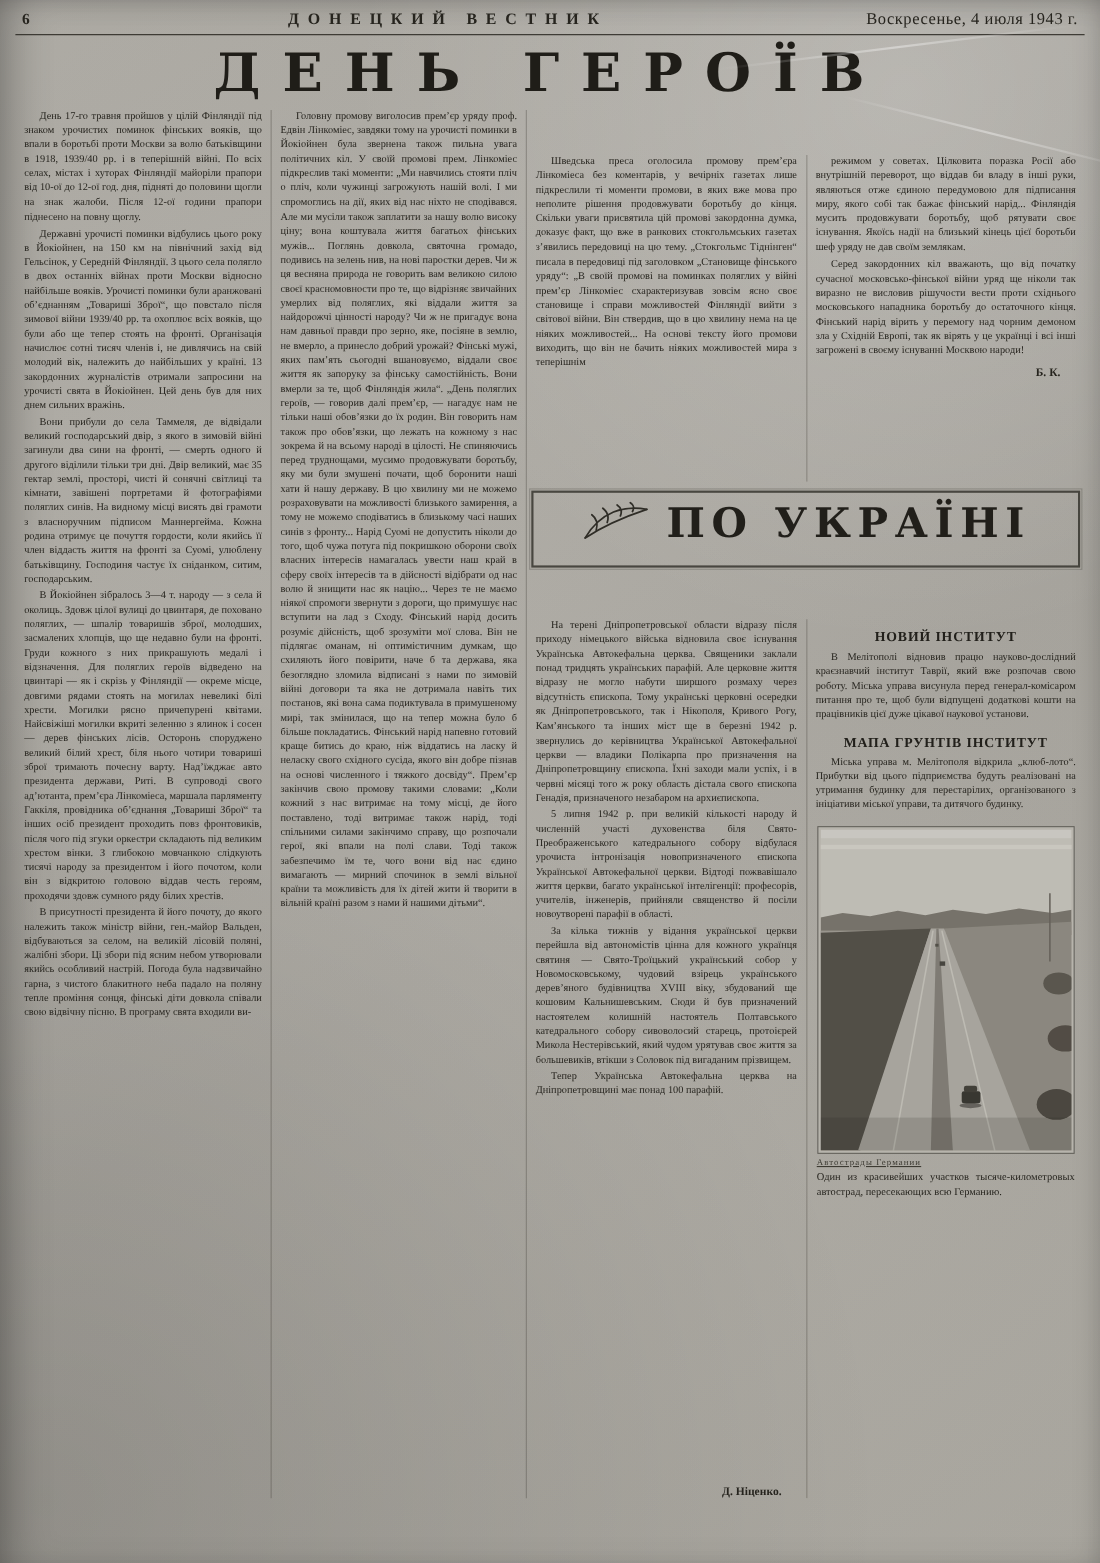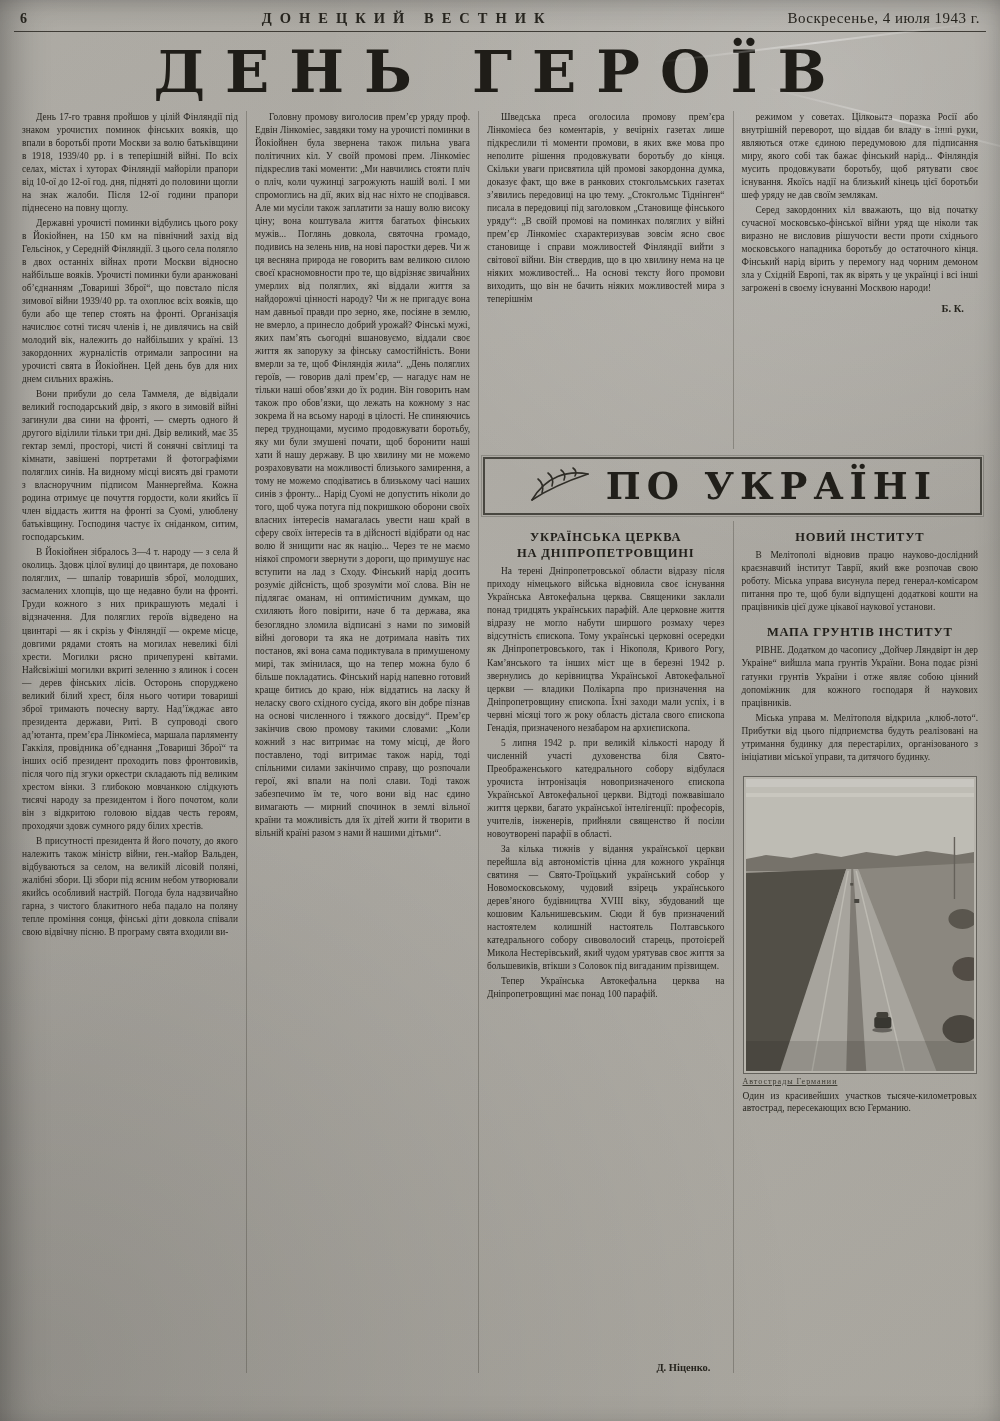--- a/index.html
+++ b/index.html
@@ -30,42 +30,42 @@
     border-bottom:1.5px solid rgba(42,40,34,.85);
     padding:2px 6px 4px;
   }
   .masthead .pagenum { font-weight:bold; font-size:14px; }
   .masthead .mtitle  { font-weight:bold; font-size:14.5px; letter-spacing:8px; }
   .masthead .mdate   { font-size:15px; letter-spacing:.5px; }
 
   .headline {
     margin:10px 0 8px; text-align:center;
     font-family:"DejaVu Serif","Liberation Serif",serif;
-    font-size:58px; font-weight:bold; letter-spacing:20px;
+    font-size:48px; font-weight:bold; letter-spacing:20px;
     color:#1f1d18; line-height:1.05; white-space:nowrap;
   }
 
   .columns { display:flex; height:1262px; margin-top:6px; }
   .colmain { width:232px; flex:none; padding:0 8px; overflow:hidden; }
   .colmain + .colmain, .right-half { border-left:1px solid rgba(66,62,54,.35); }
   .right-half { flex:1; min-width:0; display:flex; flex-direction:column; }
 
   .right-top { display:flex; height:338px; overflow:hidden; }
-  .rcol { width:50%; padding:0 8px; overflow:hidden; display:flex; flex-direction:column; }
+  .rcol { width:50%; padding:0 8px; overflow:hidden; display:flex; flex-direction:column;margin-top:41px; }
   .rcol + .rcol { border-left:1px solid rgba(66,62,54,.35); }
 
   p.body-par {
     margin:0 0 2px; font-size:9.4px; line-height:1.385;
     text-align:justify; text-indent:14px;
   }
   .signature { text-align:right; font-weight:bold; font-size:10.5px; padding-right:14px; margin-top:6px; }
   .sig-bottom { margin-top:auto;font-family:Liberation Serif, serif; }
 
   .banner {
-    margin:8px 4px 6px; padding:5px 10px 5px;
+    margin:8px 4px 6px; padding:5px 10px 17px;
     border:2px solid rgba(44,42,36,.78);
     box-shadow:0 0 0 1px rgba(176,173,166,.9), 0 0 0 2px rgba(44,42,36,.25);
     display:flex; align-items:center; justify-content:center; gap:14px;
   }
   .banner .btitle {
     font-family:"DejaVu Serif","Liberation Serif",serif;
     font-size:37px; font-weight:bold; letter-spacing:6px; color:#211f1a; white-space:nowrap;
   }
   .right-bottom { display:flex; flex:1; min-height:0; overflow:hidden; }
 
@@ -135,37 +135,32 @@
             <path d="M36 14 C 38 9, 36 6, 33 4"></path>
             <path d="M47 10 C 49 6, 48 4, 45 2"></path>
           </g>
         </svg>
         <span class="btitle">ПО УКРАЇНІ</span>
       </div>
 
       <div class="right-bottom">
 
         <div class="rcol">
-          <h3 class="art-title">
-            <span class="tl">УКРАЇНСЬКА ЦЕРКВА</span>
-            <span class="tl">НА ДНІПРОПЕТРОВЩИНІ</span>
-          </h3>
           <p class="body-par">На терені Дніпропетровської области відразу після приходу німецького війська відновила своє існування Українська Автокефальна церква. Священики заклали понад тридцять українських парафій. Але церковне життя відразу не могло набути ширшого розмаху через відсутність єпископа. Тому українські церковні осередки як Дніпропетровського, так і Нікополя, Кривого Рогу, Кам’янського та інших міст ще в березні 1942 р. звернулись до керівництва Української Автокефальної церкви — владики Полікарпа про призначення на Дніпропетровщину єпископа. Їхні заходи мали успіх, і в червні місяці того ж року область дістала свого єпископа Генадія, призначеного незабаром на архиєпископа.</p>
           <p class="body-par">5 липня 1942 р. при великій кількості народу й численній участі духовенства біля Свято-Преображенського катедрального собору відбулася урочиста інтронізація новопризначеного єпископа Української Автокефальної церкви. Відтоді пожвавішало життя церкви, багато української інтелігенції: професорів, учителів, інженерів, прийняли священство й посіли новоутворені парафії в області.</p>
           <p class="body-par">За кілька тижнів у відання української церкви перейшла від автономістів цінна для кожного українця святиня — Свято-Троїцький український собор у Новомосковському, чудовий взірець українського дерев’яного будівництва XVIII віку, збудований ще кошовим Кальнишевським. Сюди й був призначений настоятелем колишній настоятель Полтавського катедрального собору сивоволосий старець, протоієрей Микола Нестерівський, який чудом урятував своє життя за большевиків, втікши з Соловок під вигаданим прізвищем.</p>
           <p class="body-par">Тепер Українська Автокефальна церква на Дніпропетровщині має понад 100 парафій.</p>
           <div class="signature sig-bottom">Д. Ніценко.</div>
         </div>
 
         <div class="rcol">
           <h3 class="art-title">НОВИЙ ІНСТИТУТ</h3>
           <p class="body-par">В Мелітополі відновив працю науково-дослідний краєзнавчий інститут Таврії, який вже розпочав свою роботу. Міська управа висунула перед генерал-комісаром питання про те, щоб були відпущені додаткові кошти на працівників цієї дуже цікавої наукової установи.</p>
 
           <h3 class="art-title">МАПА ГРУНТІВ ІНСТИТУТ</h3>
-          <p class="body-par">РІВНЕ. Додатком до часопису „Дойчер Ляндвірт ін дер Украіне“ вийшла мапа грунтів України. Вона подає різні гатунки грунтів України і отже являє собою цінний допоміжник для кожного господаря й наукових працівників.</p>
 
           <p class="body-par">Міська управа м. Мелітополя відкрила „клюб-лото“. Прибутки від цього підприємства будуть реалізовані на утримання будинку для перестарілих, організованого з ініціативи міської управи, та дитячого будинку.</p>
 
           <figure class="photo-fig" style="margin:10px 1px 0;">
             <div class="photo-frame">
               <svg viewBox="0 0 228 292" preserveAspectRatio="none" aria-hidden="true">
                 <rect x="0" y="0" width="228" height="292" fill="#b9b6ae"></rect>
                 <rect x="0" y="0" width="228" height="92" fill="#cac7bf"></rect>
                 <rect x="0" y="14" width="228" height="4" fill="#d6d3cb"></rect>
                 <polygon points="0,80 20,76 45,79 70,74 95,78 120,73 150,77 180,72 210,76 228,73 228,96 0,98" fill="#7c786f"></polygon>

